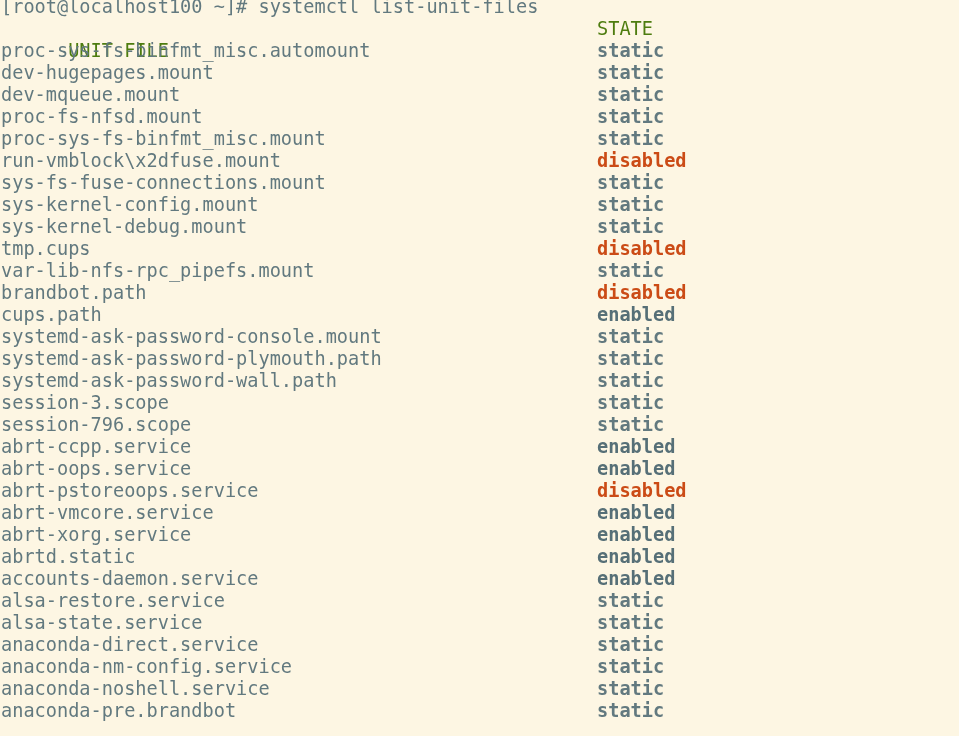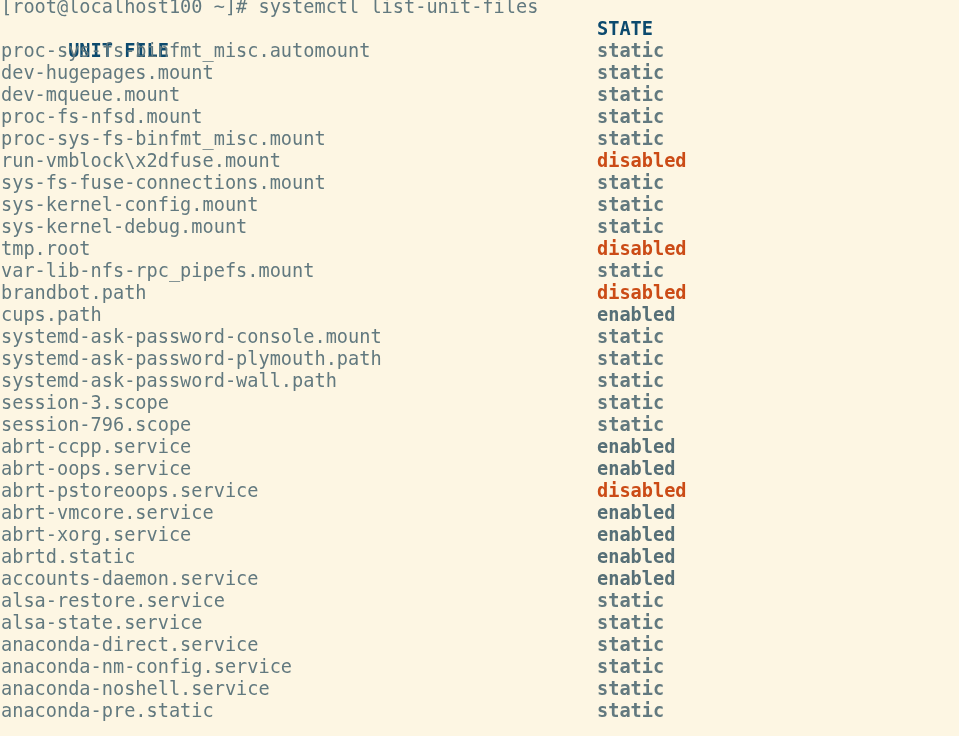--- a/index.html
+++ b/index.html
@@ -45,21 +45,21 @@
   }
   .state {
     position: absolute;
     left: 597px;
     top: 0;
     white-space: pre;
   }
   .st-static   { color: #62797f; font-weight: bold; }
   .st-enabled  { color: #566f77; font-weight: bold; }
   .st-disabled { color: #cb4b16; font-weight: bold; }
-  .hdr         { color: #0c4a6e; font-weight: bold; }
+  .hdr         { color: #4d7c0f; font-weight: normal; }
   .prompt      { color: #62797f; }
   
   .artifact {
     position: absolute;
     left: 398px;
     top: -9px;
     color: #d8cfb8;
     white-space: pre;
     font-size: 18.6px;
     line-height: 22px;
@@ -83,38 +83,38 @@
     <div id="rows">
         <div class="row"><span class="unit">proc-sys-fs-binfmt_misc.automount</span><span class="state st-static">static</span></div>
         <div class="row"><span class="unit">dev-hugepages.mount</span><span class="state st-static">static</span></div>
         <div class="row"><span class="unit">dev-mqueue.mount</span><span class="state st-static">static</span></div>
         <div class="row"><span class="unit">proc-fs-nfsd.mount</span><span class="state st-static">static</span></div>
         <div class="row"><span class="unit">proc-sys-fs-binfmt_misc.mount</span><span class="state st-static">static</span></div>
         <div class="row"><span class="unit">run-vmblock\x2dfuse.mount</span><span class="state st-disabled">disabled</span></div>
         <div class="row"><span class="unit">sys-fs-fuse-connections.mount</span><span class="state st-static">static</span></div>
         <div class="row"><span class="unit">sys-kernel-config.mount</span><span class="state st-static">static</span></div>
         <div class="row"><span class="unit">sys-kernel-debug.mount</span><span class="state st-static">static</span></div>
-        <div class="row"><span class="unit">tmp.root</span><span class="state st-disabled">disabled</span></div>
+        <div class="row"><span class="unit">tmp.cups</span><span class="state st-disabled">disabled</span></div>
         <div class="row"><span class="unit">var-lib-nfs-rpc_pipefs.mount</span><span class="state st-static">static</span></div>
         <div class="row"><span class="unit">brandbot.path</span><span class="state st-disabled">disabled</span></div>
         <div class="row"><span class="unit">cups.path</span><span class="state st-enabled">enabled</span></div>
         <div class="row"><span class="unit">systemd-ask-password-console.mount</span><span class="state st-static">static</span></div>
         <div class="row"><span class="unit">systemd-ask-password-plymouth.path</span><span class="state st-static">static</span></div>
         <div class="row"><span class="unit">systemd-ask-password-wall.path</span><span class="state st-static">static</span></div>
         <div class="row"><span class="unit">session-3.scope</span><span class="state st-static">static</span></div>
         <div class="row"><span class="unit">session-796.scope</span><span class="state st-static">static</span></div>
         <div class="row"><span class="unit">abrt-ccpp.service</span><span class="state st-enabled">enabled</span></div>
         <div class="row"><span class="unit">abrt-oops.service</span><span class="state st-enabled">enabled</span></div>
         <div class="row"><span class="unit">abrt-pstoreoops.service</span><span class="state st-disabled">disabled</span></div>
         <div class="row"><span class="unit">abrt-vmcore.service</span><span class="state st-enabled">enabled</span></div>
         <div class="row"><span class="unit">abrt-xorg.service</span><span class="state st-enabled">enabled</span></div>
         <div class="row"><span class="unit">abrtd.static</span><span class="state st-enabled">enabled</span></div>
         <div class="row"><span class="unit">accounts-daemon.service</span><span class="state st-enabled">enabled</span></div>
         <div class="row"><span class="unit">alsa-restore.service</span><span class="state st-static">static</span></div>
         <div class="row"><span class="unit">alsa-state.service</span><span class="state st-static">static</span></div>
         <div class="row"><span class="unit">anaconda-direct.service</span><span class="state st-static">static</span></div>
         <div class="row"><span class="unit">anaconda-nm-config.service</span><span class="state st-static">static</span></div>
         <div class="row"><span class="unit">anaconda-noshell.service</span><span class="state st-static">static</span></div>
-        <div class="row"><span class="unit">anaconda-pre.static</span><span class="state st-static">static</span></div>
+        <div class="row"><span class="unit">anaconda-pre.brandbot</span><span class="state st-static">static</span></div>
       </div>
 
   </div>
 </div>
 
 </body></html>

